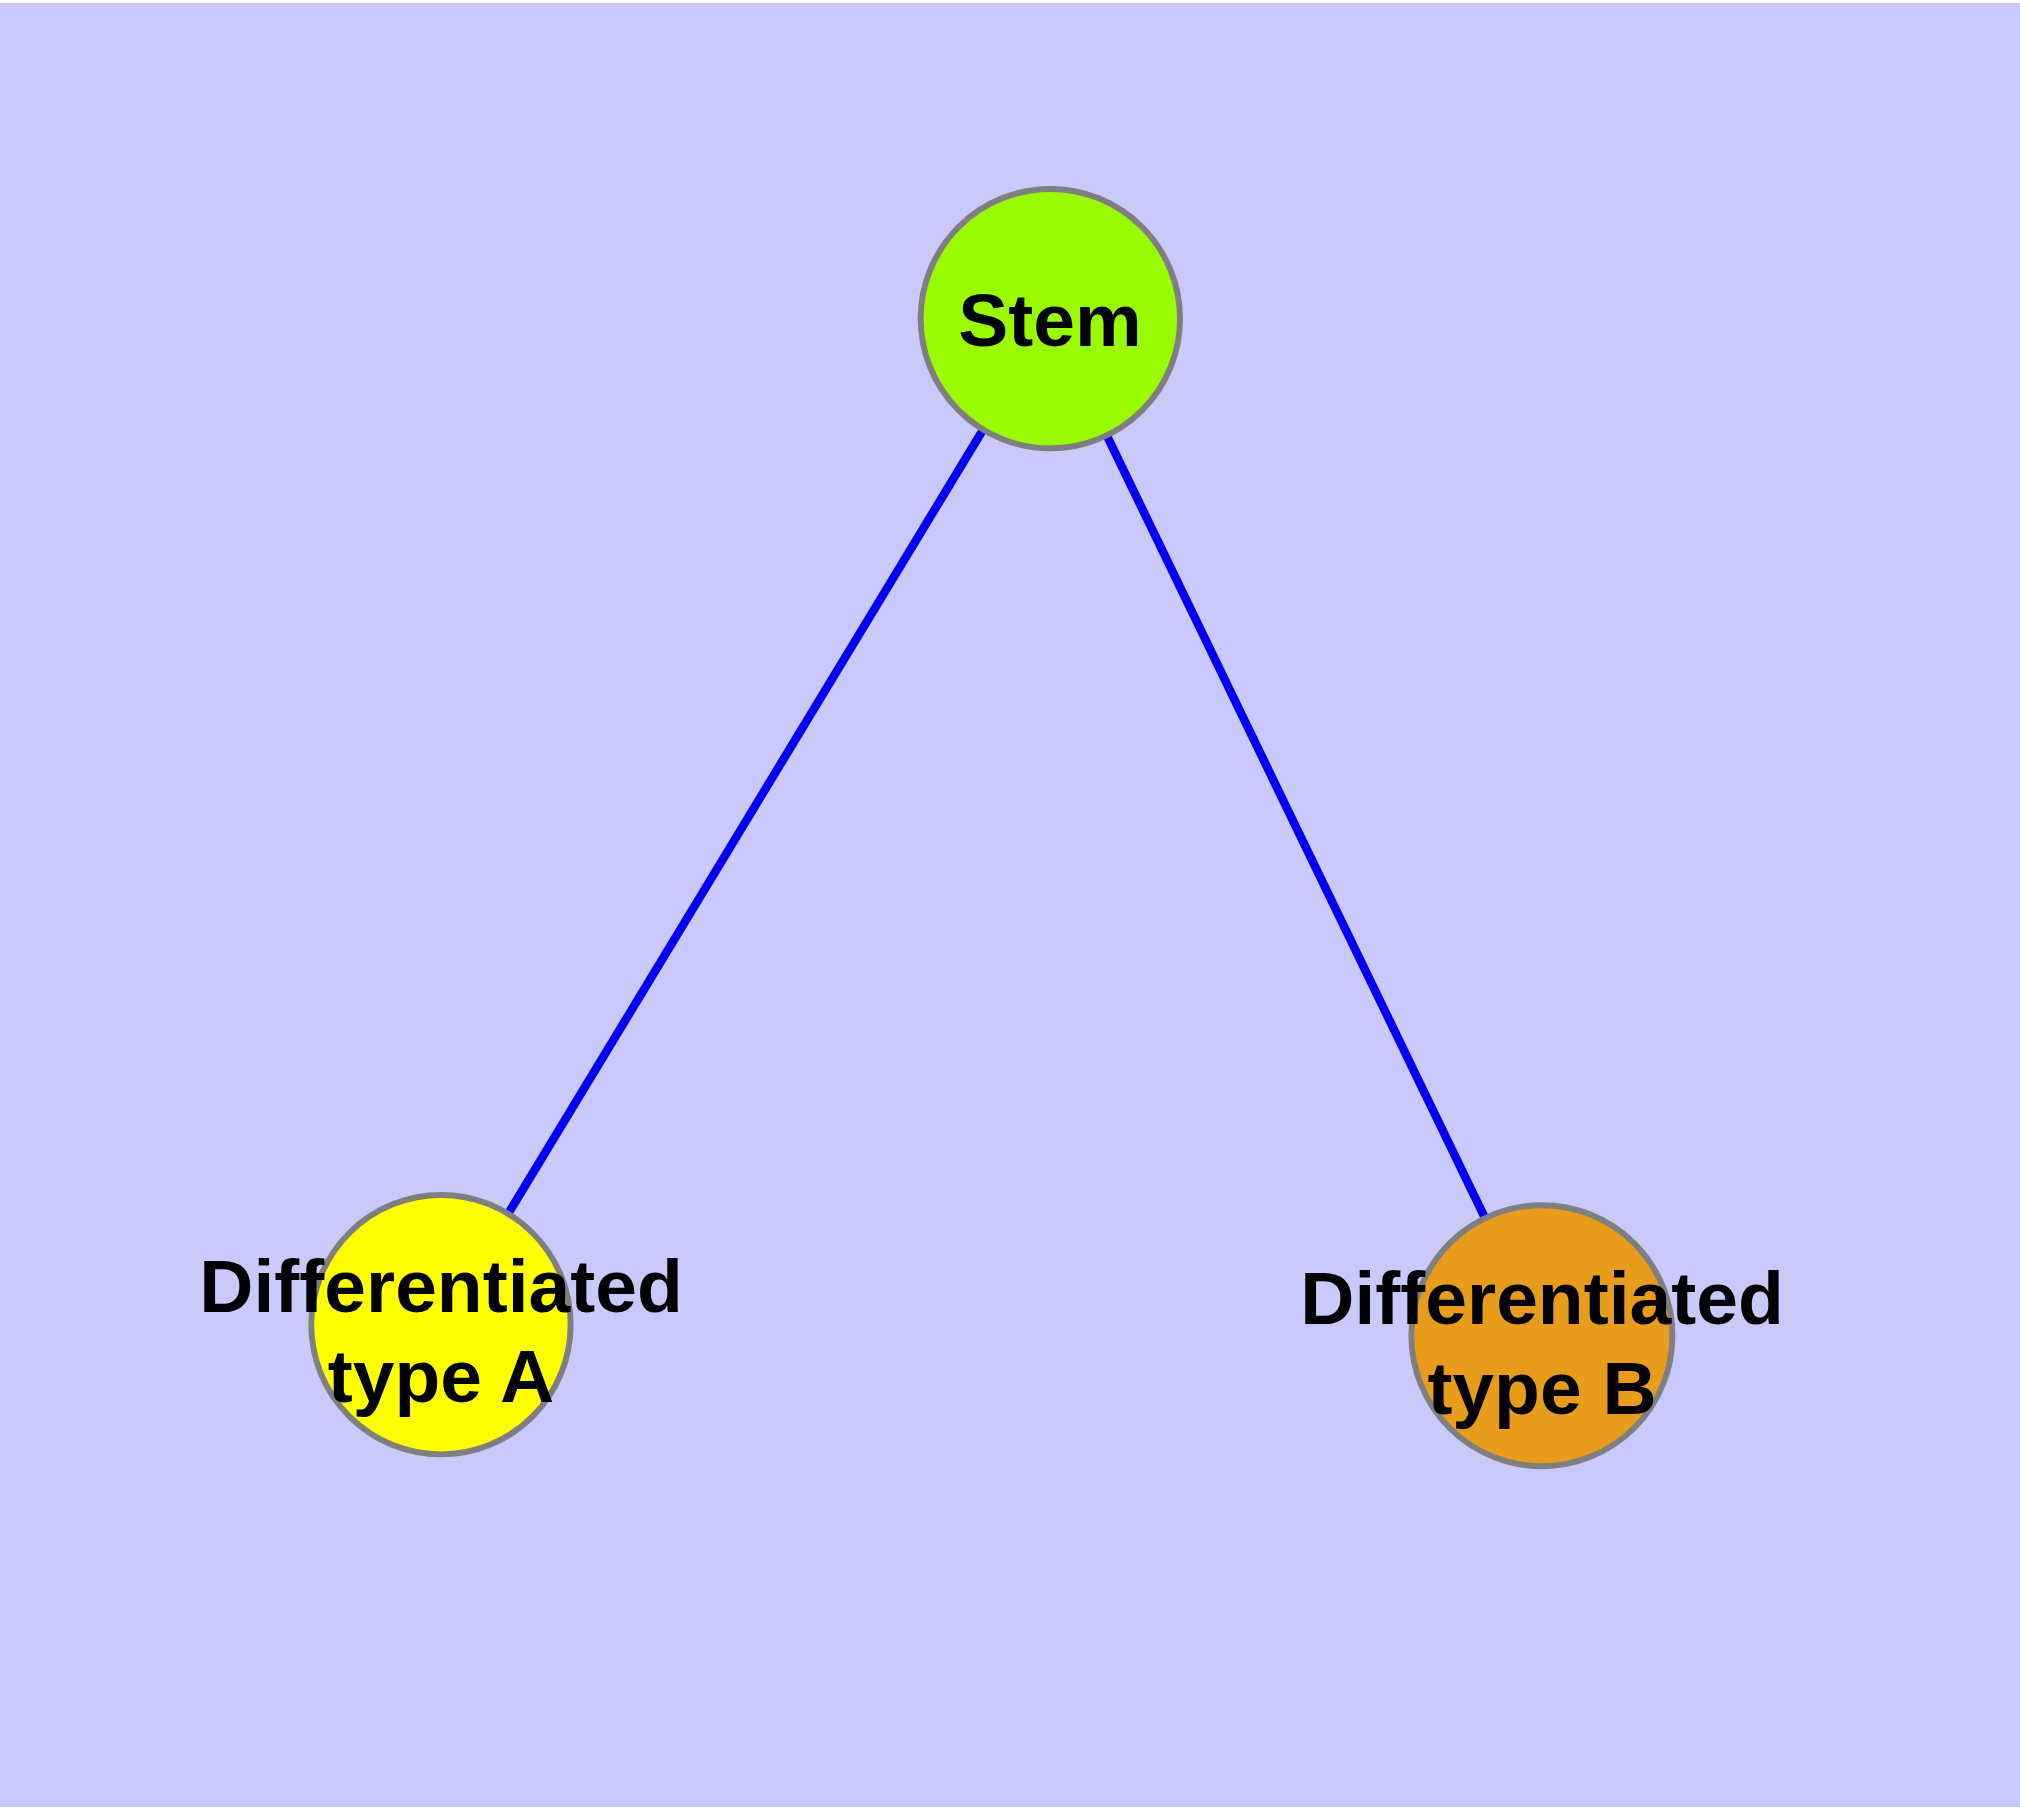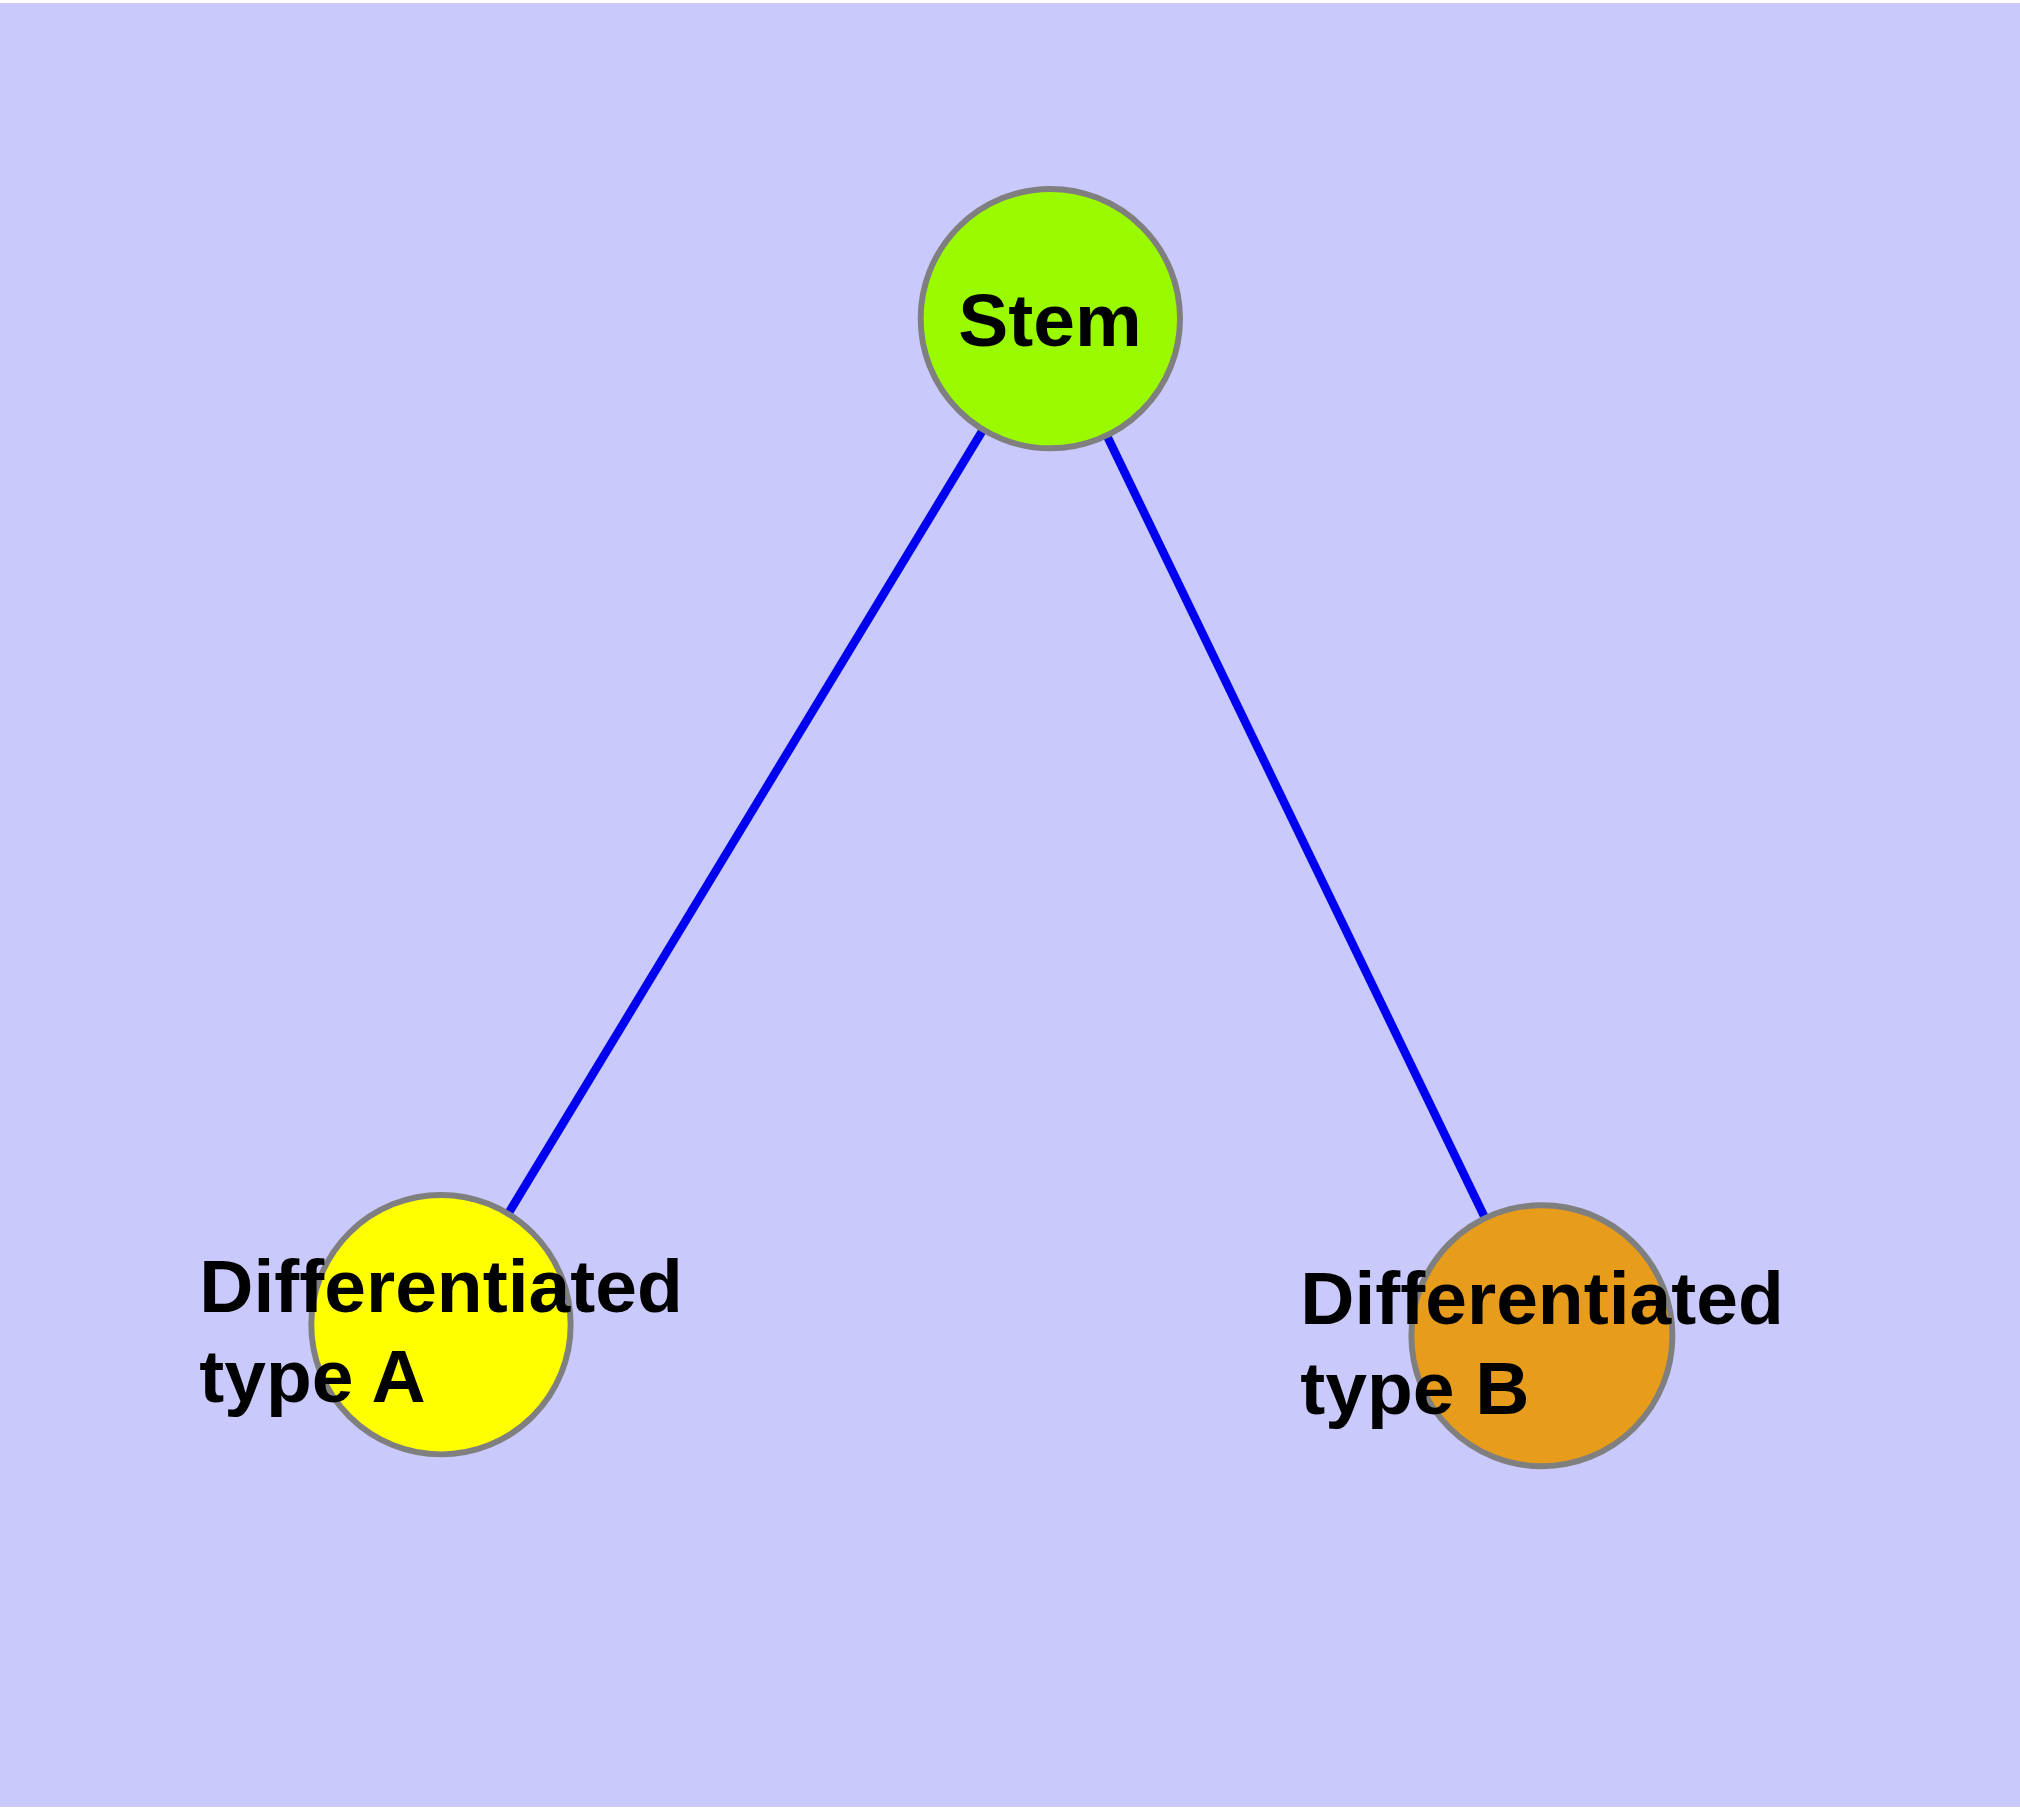--- a/index.html
+++ b/index.html
@@ -29,21 +29,21 @@
     width: 2021px;
     height: 1812px;
   }
   .node-label {
     position: absolute;
     transform: translate(-50%, -50%);
     font-weight: bold;
     font-size: 75px;
     line-height: 1.2;
     color: #000000;
-    text-align: left;
+    text-align: center;
     white-space: pre-line;
     pointer-events: none;
   }
 </style>
 </head>
 <body>
 
 <div id="stage">
   <div id="plot-bg" style="background: rgb(201, 201, 251);"></div>
   <svg id="diagram-svg" viewBox="0 0 2384 2138" xmlns="http://www.w3.org/2000/svg">

